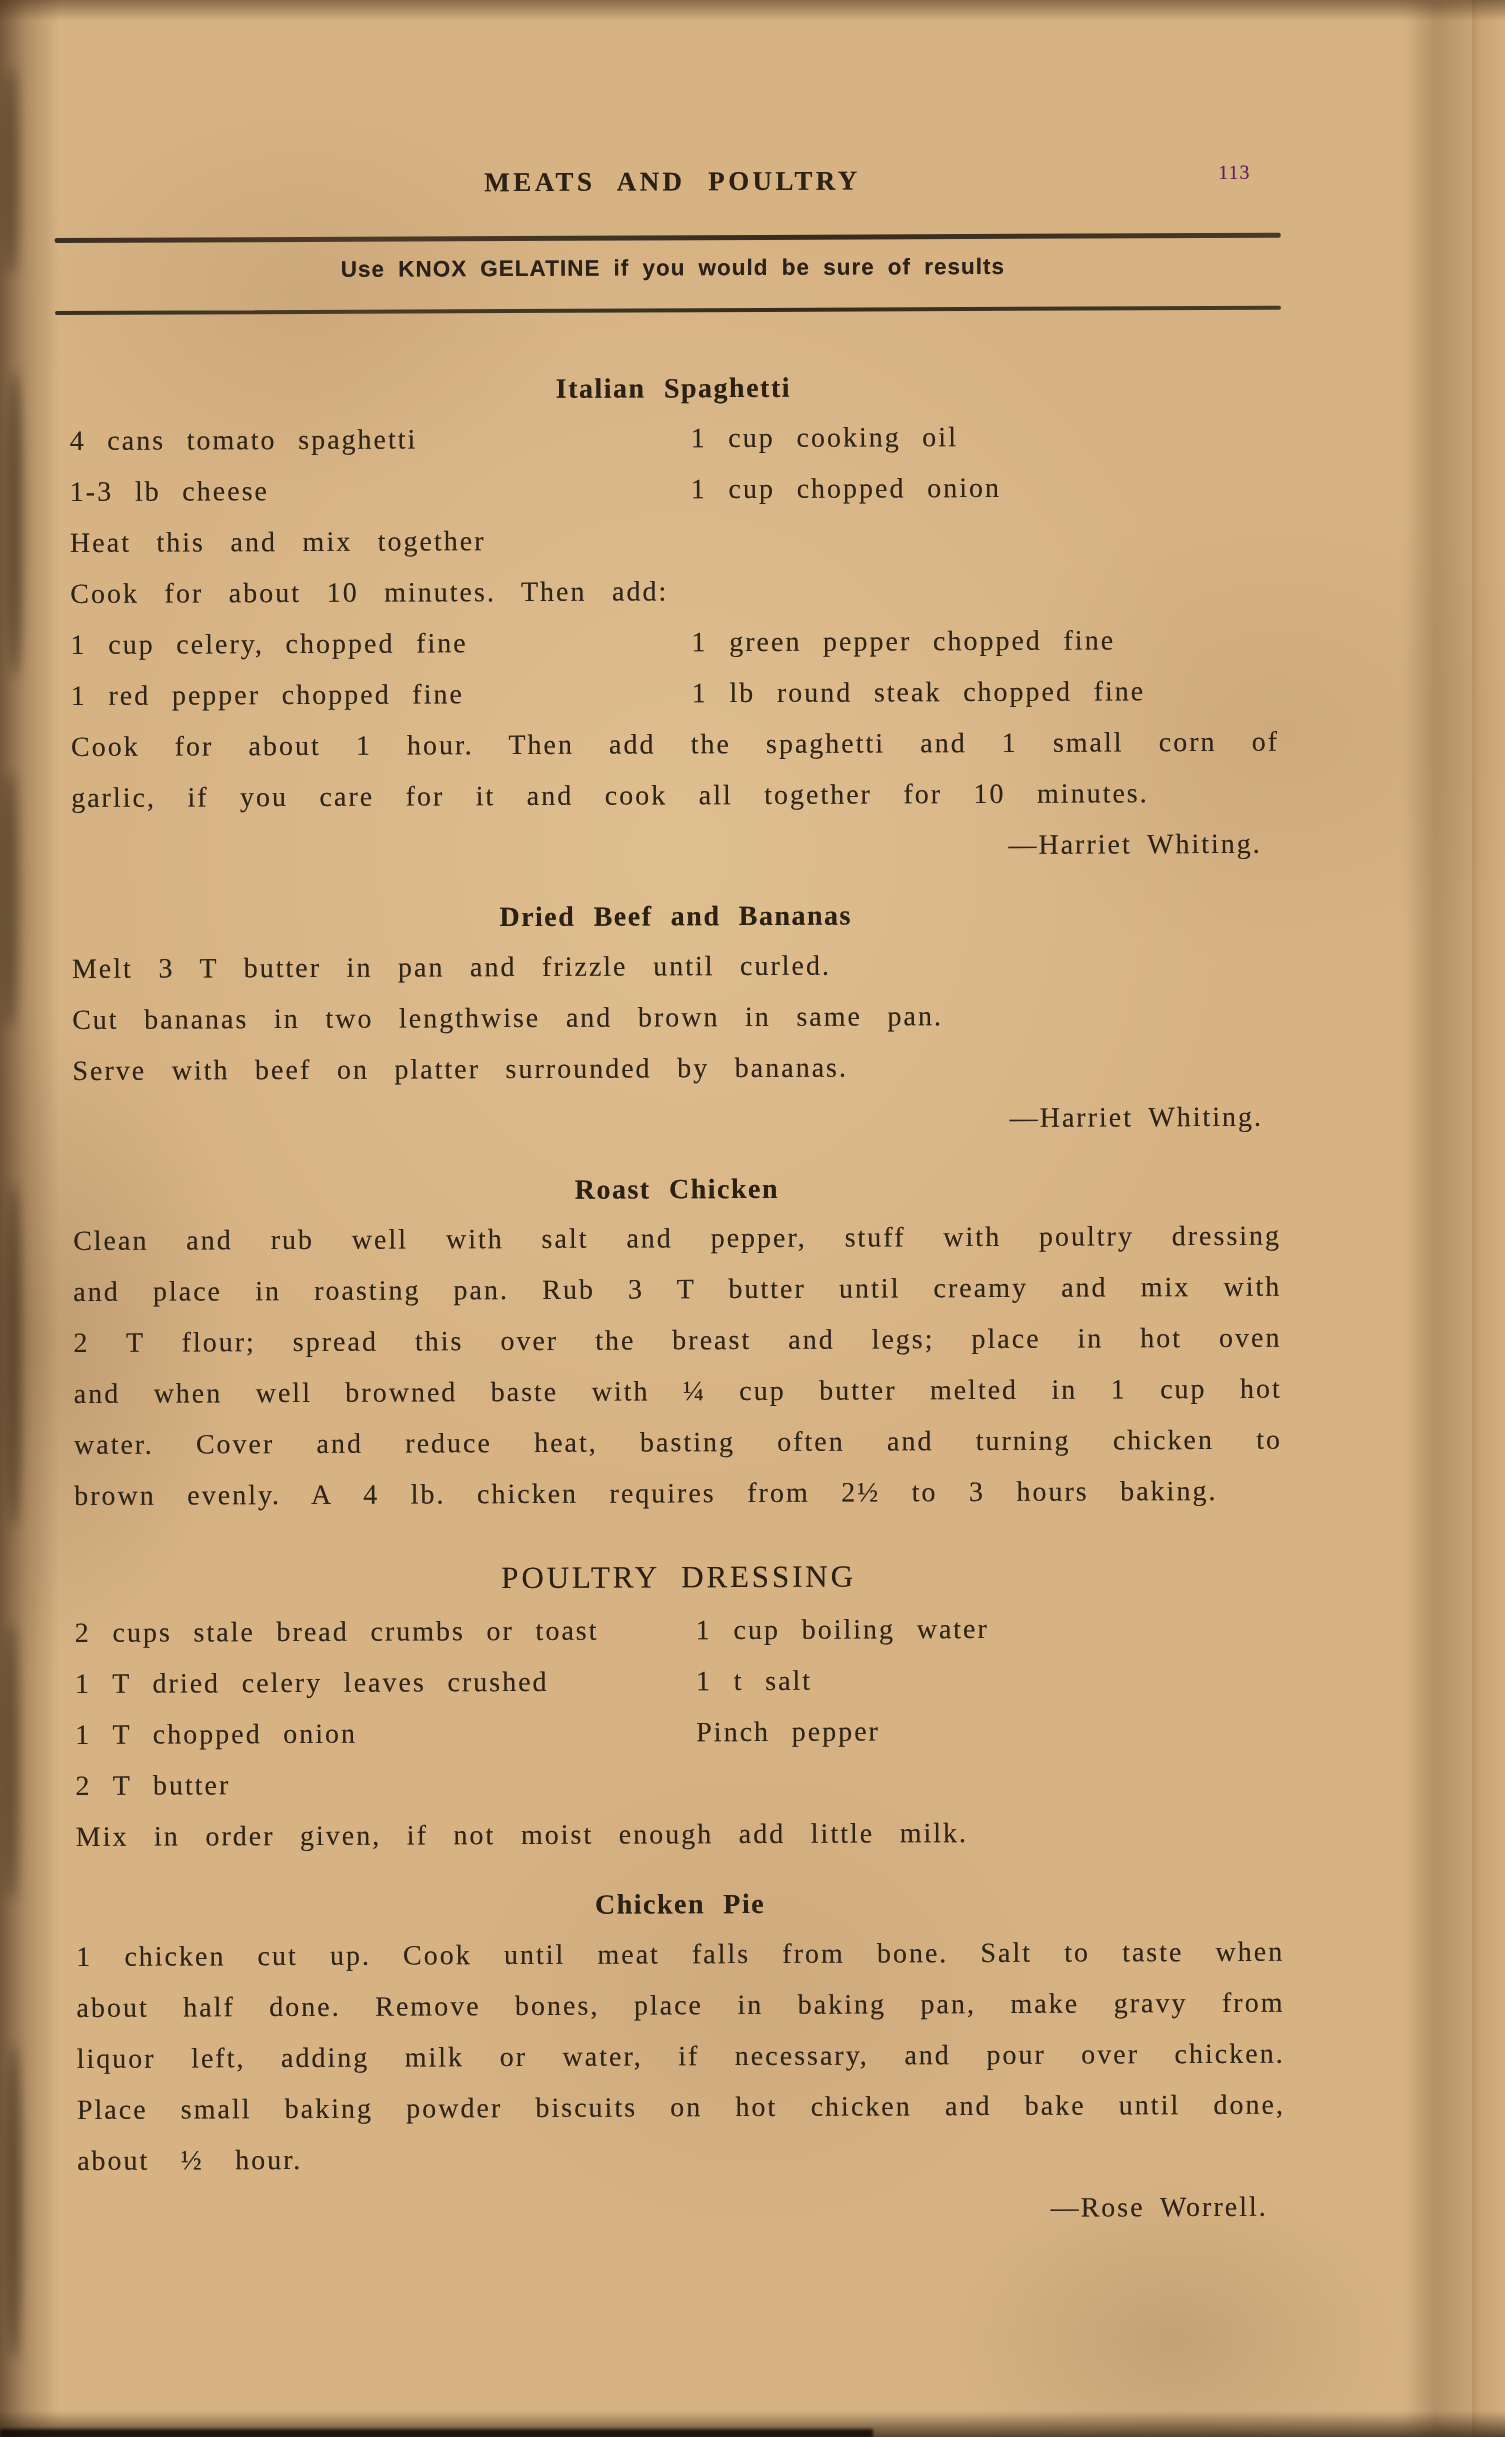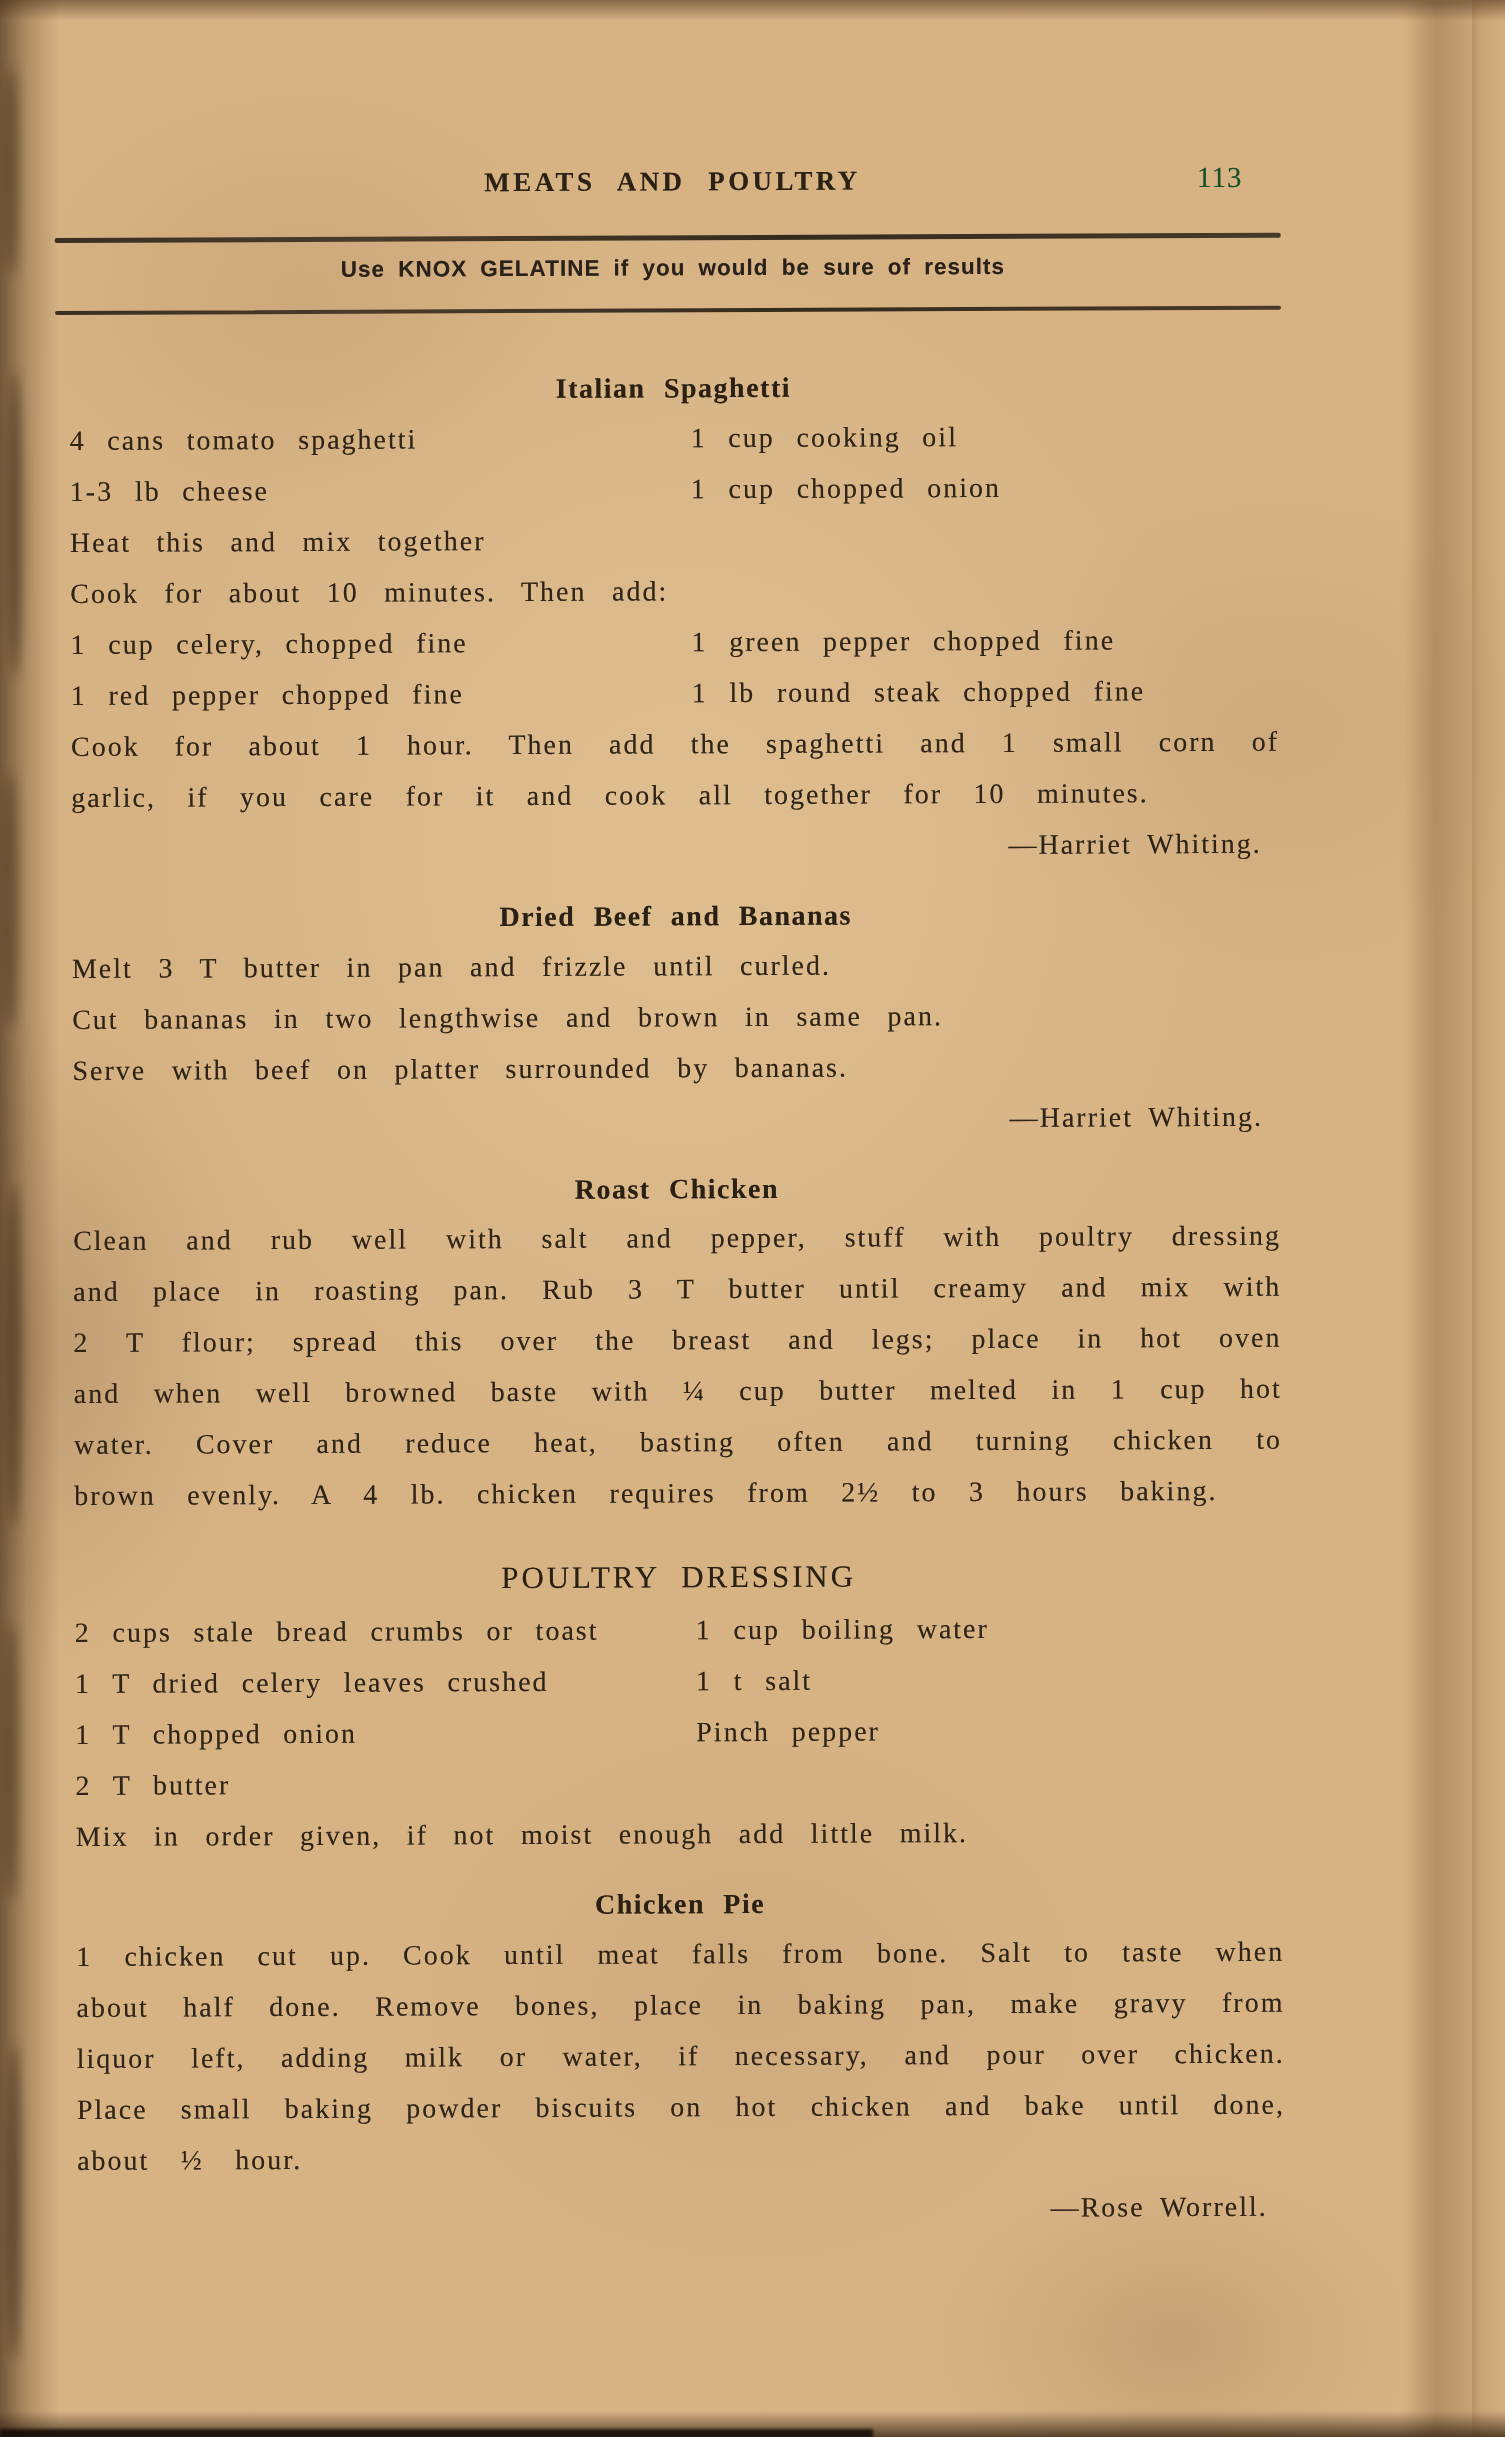--- a/index.html
+++ b/index.html
@@ -63,22 +63,22 @@
     position: absolute; inset: 0; z-index: 3;
     padding: 166px 225px 0 73px;
     transform: rotate(-0.25deg);
     text-shadow: 0 0 0.5px rgba(45,33,20,.45);
   }
   .header-row { position: relative; height: 35px; text-align: center; }
   .running-head {
     font-size: 27px; font-weight: bold; letter-spacing: 3.4px; word-spacing: 12.7px; color: #2b2115;
   }
   .page-number {
-    position: absolute; right: 34px; top: -2.9px;
-    font-size: 29px; letter-spacing: 1px; color: #14532d;
+    position: absolute; right: 26px; top: -2.9px;
+    font-size: 20px; letter-spacing: 1px; color: #701a75;
   }
   .rule {
     height: 4.9px; margin-left: -13.7px; margin-right: -3.9px; border-radius: 2px;
     background: linear-gradient(90deg, #3a2f22, #4a3c2a 25%, #352b1e 60%, #463a28);
   }
   .rule-1 { margin-top: 34px; }
   .rule-2 { margin-top: 27px; height: 4.4px; }
   .banner {
     margin-top: 14.7px; text-align: center;
     font-family: "Liberation Sans", sans-serif; font-weight: bold;

